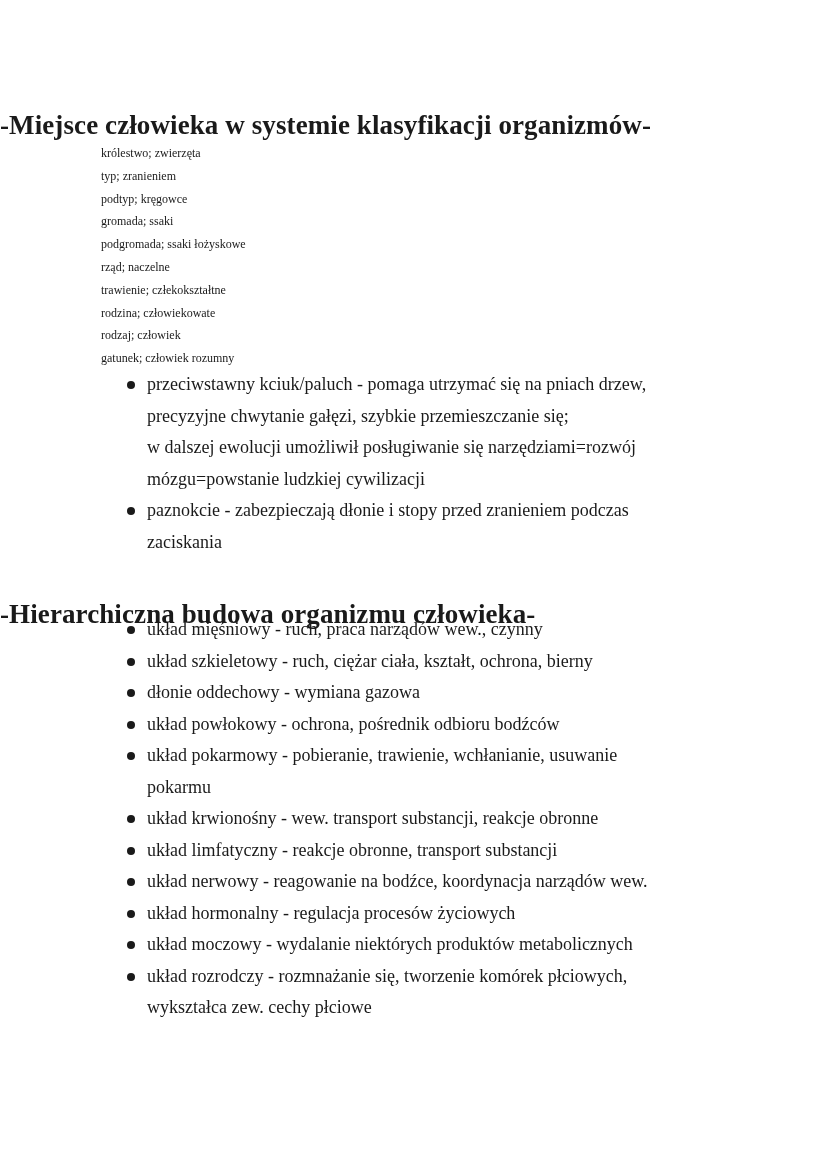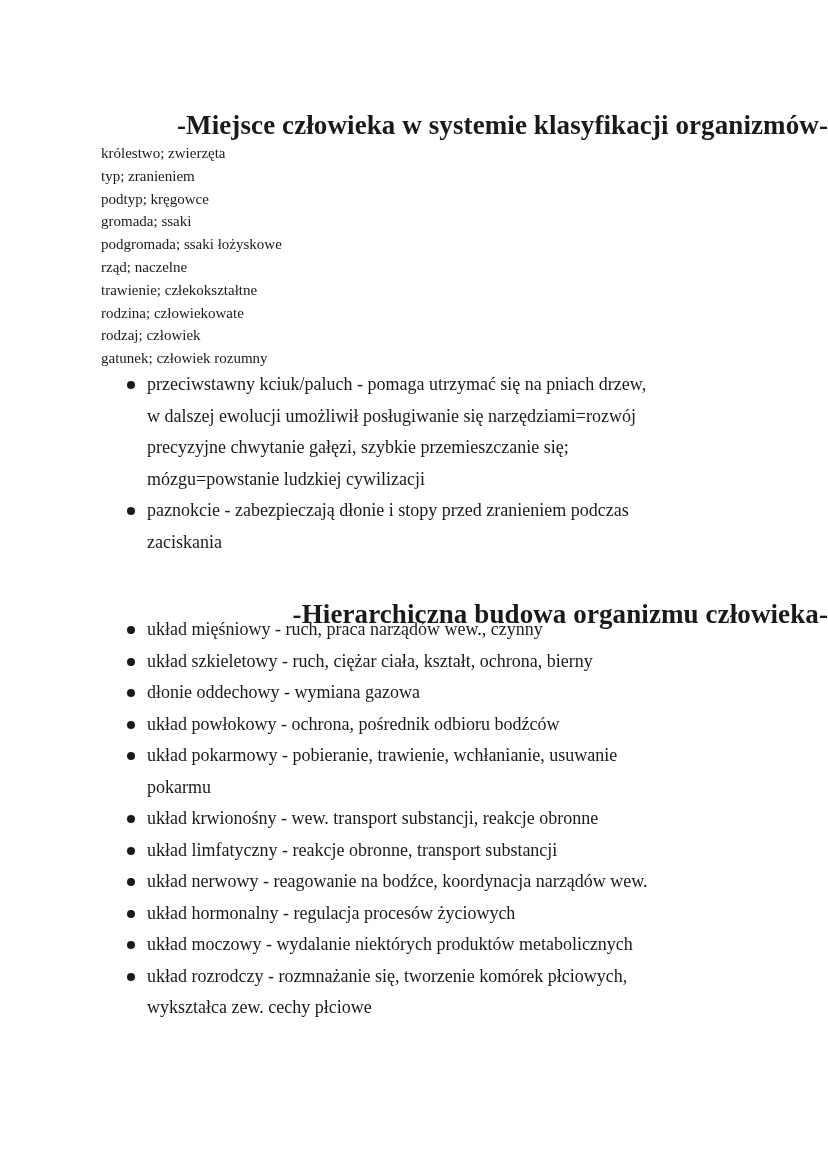--- a/index.html
+++ b/index.html
@@ -18,34 +18,34 @@
     .page {
       position: absolute;
       left: 0; top: 0;
       width: 828px;
       height: 1169px;
     }
     .title {
       position: absolute;
       left: 0;
       width: 828px;
-      text-align: right;
+      text-align: left;
       font-weight: bold;
       font-size: 27px;
       line-height: 34px;
       letter-spacing: 0.1px;
       margin-top: 8px;
     }
     .title-1 { top: 100px; }
     .title-2 { top: 589px; }
     .taxonomy {
       position: absolute;
       left: 101px;
       top: 142px;
-      font-size: 15px;
+      font-size: 12px;
       line-height: 22.8px;
       list-style: none;
       margin: 0;
       padding: 0;
     }
     .taxonomy li { white-space: nowrap; }
     .bullets {
       position: absolute;
       left: 0;
       margin: 0;
@@ -89,22 +89,22 @@
     <li>trawienie; człekokształtne</li>
     <li>rodzina; człowiekowate</li>
     <li>rodzaj; człowiek</li>
     <li>gatunek; człowiek rozumny</li>
   </ul>
 
   <ul class="bullets bullets-1">
     <li>
       <span class="dot"></span>
       <span class="line">przeciwstawny kciuk/paluch - pomaga utrzymać się na pniach drzew,</span>
+      <span class="line">precyzyjne chwytanie gałęzi, szybkie przemieszczanie się;</span>
       <span class="line">w dalszej ewolucji umożliwił posługiwanie się narzędziami=rozwój</span>
-      <span class="line">precyzyjne chwytanie gałęzi, szybkie przemieszczanie się;</span>
       <span class="line">mózgu=powstanie ludzkiej cywilizacji</span>
     </li>
     <li>
       <span class="dot"></span>
       <span class="line">paznokcie - zabezpieczają dłonie i stopy przed zranieniem podczas</span>
       <span class="line">zaciskania</span>
     </li>
   </ul>
 
   <h1 class="title title-2">-Hierarchiczna budowa organizmu człowieka-</h1>

